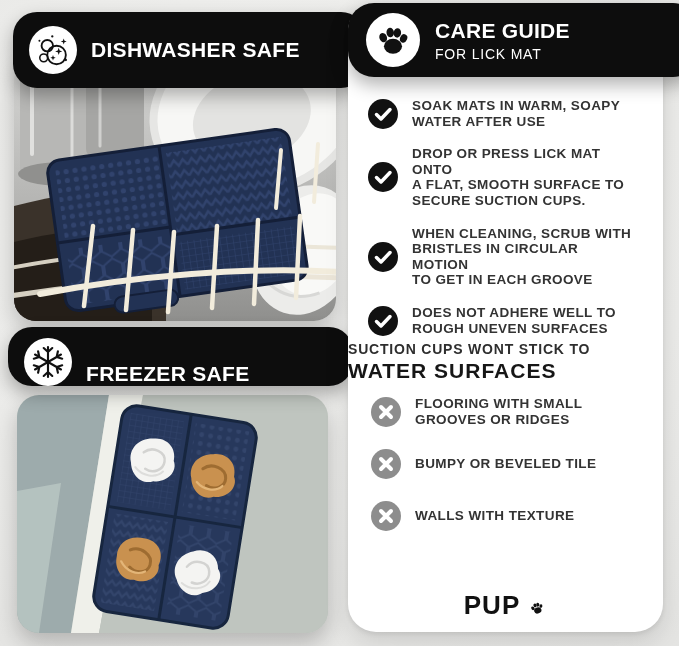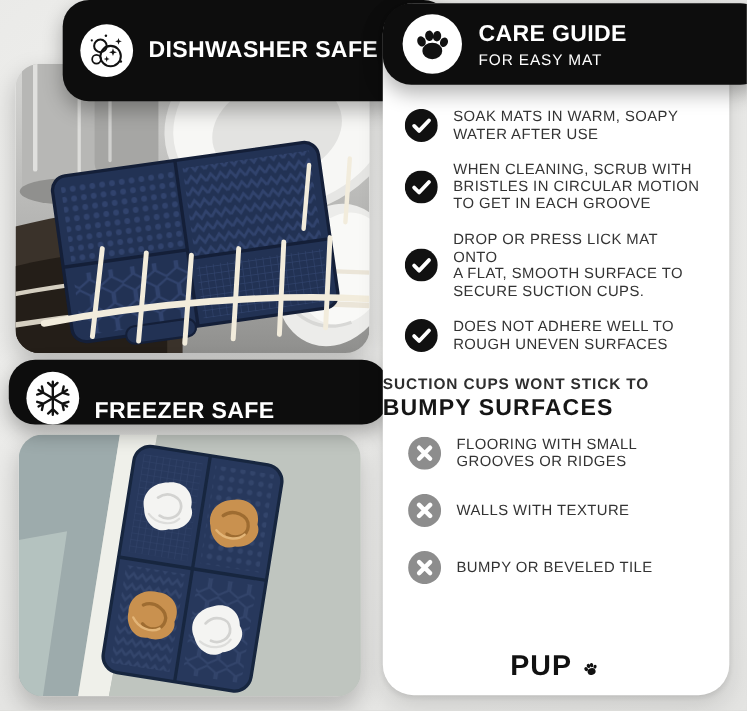--- a/index.html
+++ b/index.html
@@ -12,21 +12,21 @@
   .photo{position:absolute;border-radius:22px;overflow:hidden;box-shadow:0 10px 22px rgba(0,0,0,.22);}
   .photo svg{display:block;}
   #photo-dishwasher{left:14px;top:58px;width:322px;height:263px;}
   #photo-freezer{left:17px;top:395px;width:311px;height:238px;}
   
   .pill{
     position:absolute;background:#0d0d0d;border-radius:24px;
     display:flex;align-items:center;gap:14px;padding:0 16px;
     box-shadow:0 8px 18px rgba(0,0,0,.30);
   }
-  #pill-dishwasher{left:13px;top:0;width:320px;height:92px;margin-left:44px;}
+  #pill-dishwasher{left:13px;top:12px;width:320px;height:76px;}
   #pill-freezer{left:8px;top:327px;width:313px;height:59px;align-items:flex-end;}
   #pill-care{left:348px;top:3px;width:315px;height:74px;border-radius:26px;gap:15px;padding:0 18px;}
   .icon-circle{
     flex:0 0 auto;background:#ffffff;border-radius:50%;
     display:flex;align-items:center;justify-content:center;
   }
   .icon-circle.sm{width:48px;height:48px;}
   .icon-circle.lg{width:54px;height:54px;}
   .pill-text{display:flex;flex-direction:column;justify-content:center;min-width:0;}
   .pill-title{color:#ffffff;font-weight:700;font-size:21px;letter-spacing:.3px;white-space:nowrap;}
@@ -35,21 +35,21 @@
   .care-card{
     position:absolute;left:348px;top:3px;width:315px;height:629px;
     background:#ffffff;border-radius:28px;
     box-shadow:0 10px 24px rgba(0,0,0,.12), 0 2px 5px rgba(0,0,0,.08);
   }
   .dos-list{position:absolute;left:368px;top:98px;width:268px;display:flex;flex-direction:column;gap:17px;}
   .row{display:flex;align-items:center;gap:14px;}
   .row .bullet{flex:0 0 30px;height:30px;}
   .row-text{
     font-size:13.5px;line-height:15.6px;letter-spacing:.4px;color:#333333;
-    font-weight:400;white-space:pre-line;
+    font-weight:700;white-space:pre-line;
   }
   .warning{position:absolute;left:348px;top:341px;width:315px;text-align:left;}
   .warning-small{font-size:14px;font-weight:600;letter-spacing:.8px;color:#2e2e2e;}
   .warning-big{font-size:21px;font-weight:700;letter-spacing:1px;color:#161616;margin-top:2px;}
   .donts-list{position:absolute;left:371px;top:396px;width:262px;display:flex;flex-direction:column;gap:22px;}
   
   .logo{position:absolute;left:348px;top:590px;width:315px;display:flex;align-items:center;justify-content:center;gap:5px;}
   .logo-left{font-size:26px;font-weight:700;letter-spacing:1px;color:#111111;}
   .logo-right{font-size:24px;font-weight:400;letter-spacing:3px;color:#1c1c1c;}
   .logo-paw{display:flex;align-items:center;margin:4px 1px 0 3px;}
@@ -271,102 +271,102 @@
       <svg width="44" height="44" viewBox="0 0 56 56" fill="#111111">
         <ellipse cx="28" cy="36" rx="11.5" ry="9.5"></ellipse>
         <ellipse cx="15.5" cy="25" rx="4.8" ry="6" transform="rotate(-22 15.5 25)"></ellipse>
         <ellipse cx="24.5" cy="18.5" rx="4.8" ry="6" transform="rotate(-6 24.5 18.5)"></ellipse>
         <ellipse cx="33.5" cy="19" rx="4.8" ry="6" transform="rotate(8 33.5 19)"></ellipse>
         <ellipse cx="41.5" cy="26" rx="4.5" ry="5.6" transform="rotate(24 41.5 26)"></ellipse>
       </svg>
     </span>
     <div class="pill-text">
       <div class="pill-title">CARE GUIDE</div>
-      <div class="pill-sub">FOR EASY MAT</div>
+      <div class="pill-sub">FOR LICK MAT</div>
     </div>
   </div>
 
   <div class="dos-list">
     <div class="row">
       <span class="bullet">
         <svg width="30" height="30" viewBox="0 0 30 30">
             <circle cx="15" cy="15" r="15" fill="#111111"></circle>
             <path d="M8.5 15.5 L13 20 L22 10.5" stroke="#ffffff" stroke-width="3.5" fill="none" stroke-linecap="round" stroke-linejoin="round"></path>
           </svg>
       </span>
       <span class="row-text">SOAK MATS IN WARM, SOAPY
 WATER AFTER USE</span>
+    </div>
+    <div class="row">
+      <span class="bullet">
+        <svg width="30" height="30" viewBox="0 0 30 30">
+            <circle cx="15" cy="15" r="15" fill="#111111"></circle>
+            <path d="M8.5 15.5 L13 20 L22 10.5" stroke="#ffffff" stroke-width="3.5" fill="none" stroke-linecap="round" stroke-linejoin="round"></path>
+          </svg>
+      </span>
+      <span class="row-text">DROP OR PRESS LICK MAT ONTO
+A FLAT, SMOOTH SURFACE TO
+SECURE SUCTION CUPS.</span>
     </div>
     <div class="row">
       <span class="bullet">
         <svg width="30" height="30" viewBox="0 0 30 30">
             <circle cx="15" cy="15" r="15" fill="#111111"></circle>
             <path d="M8.5 15.5 L13 20 L22 10.5" stroke="#ffffff" stroke-width="3.5" fill="none" stroke-linecap="round" stroke-linejoin="round"></path>
           </svg>
       </span>
       <span class="row-text">WHEN CLEANING, SCRUB WITH
 BRISTLES IN CIRCULAR MOTION
 TO GET IN EACH GROOVE</span>
     </div>
     <div class="row">
       <span class="bullet">
         <svg width="30" height="30" viewBox="0 0 30 30">
             <circle cx="15" cy="15" r="15" fill="#111111"></circle>
             <path d="M8.5 15.5 L13 20 L22 10.5" stroke="#ffffff" stroke-width="3.5" fill="none" stroke-linecap="round" stroke-linejoin="round"></path>
           </svg>
       </span>
-      <span class="row-text">DROP OR PRESS LICK MAT ONTO
-A FLAT, SMOOTH SURFACE TO
-SECURE SUCTION CUPS.</span>
-    </div>
-    <div class="row">
-      <span class="bullet">
-        <svg width="30" height="30" viewBox="0 0 30 30">
-            <circle cx="15" cy="15" r="15" fill="#111111"></circle>
-            <path d="M8.5 15.5 L13 20 L22 10.5" stroke="#ffffff" stroke-width="3.5" fill="none" stroke-linecap="round" stroke-linejoin="round"></path>
-          </svg>
-      </span>
       <span class="row-text">DOES NOT ADHERE WELL TO
 ROUGH UNEVEN SURFACES</span>
     </div>
   </div>
 
   <div class="warning">
     <div class="warning-small">SUCTION CUPS WONT STICK TO</div>
-    <div class="warning-big">BUMPY SURFACES</div>
+    <div class="warning-big">WATER SURFACES</div>
   </div>
 
   <div class="donts-list">
     <div class="row">
       <span class="bullet">
         <svg width="30" height="30" viewBox="0 0 30 30">
             <circle cx="15" cy="15" r="15" fill="#8d8d8d"></circle>
             <path d="M10 10 L20 20 M20 10 L10 20" stroke="#ffffff" stroke-width="4" stroke-linecap="round"></path>
           </svg>
       </span>
       <span class="row-text">FLOORING WITH SMALL
 GROOVES OR RIDGES</span>
     </div>
     <div class="row">
       <span class="bullet">
         <svg width="30" height="30" viewBox="0 0 30 30">
             <circle cx="15" cy="15" r="15" fill="#8d8d8d"></circle>
             <path d="M10 10 L20 20 M20 10 L10 20" stroke="#ffffff" stroke-width="4" stroke-linecap="round"></path>
           </svg>
       </span>
-      <span class="row-text">WALLS WITH TEXTURE</span>
+      <span class="row-text">BUMPY OR BEVELED TILE</span>
     </div>
     <div class="row">
       <span class="bullet">
         <svg width="30" height="30" viewBox="0 0 30 30">
             <circle cx="15" cy="15" r="15" fill="#8d8d8d"></circle>
             <path d="M10 10 L20 20 M20 10 L10 20" stroke="#ffffff" stroke-width="4" stroke-linecap="round"></path>
           </svg>
       </span>
-      <span class="row-text">BUMPY OR BEVELED TILE</span>
+      <span class="row-text">WALLS WITH TEXTURE</span>
     </div>
   </div>
 
   <div class="logo">
     <span class="logo-left">PUP</span>
     <span class="logo-paw">
       <svg width="18" height="18" viewBox="0 0 56 56" fill="#111111" transform="rotate(-18)">
         <ellipse cx="28" cy="36" rx="11.5" ry="9.5"></ellipse>
         <ellipse cx="15.5" cy="25" rx="4.8" ry="6" transform="rotate(-22 15.5 25)"></ellipse>
         <ellipse cx="24.5" cy="18.5" rx="4.8" ry="6" transform="rotate(-6 24.5 18.5)"></ellipse>

